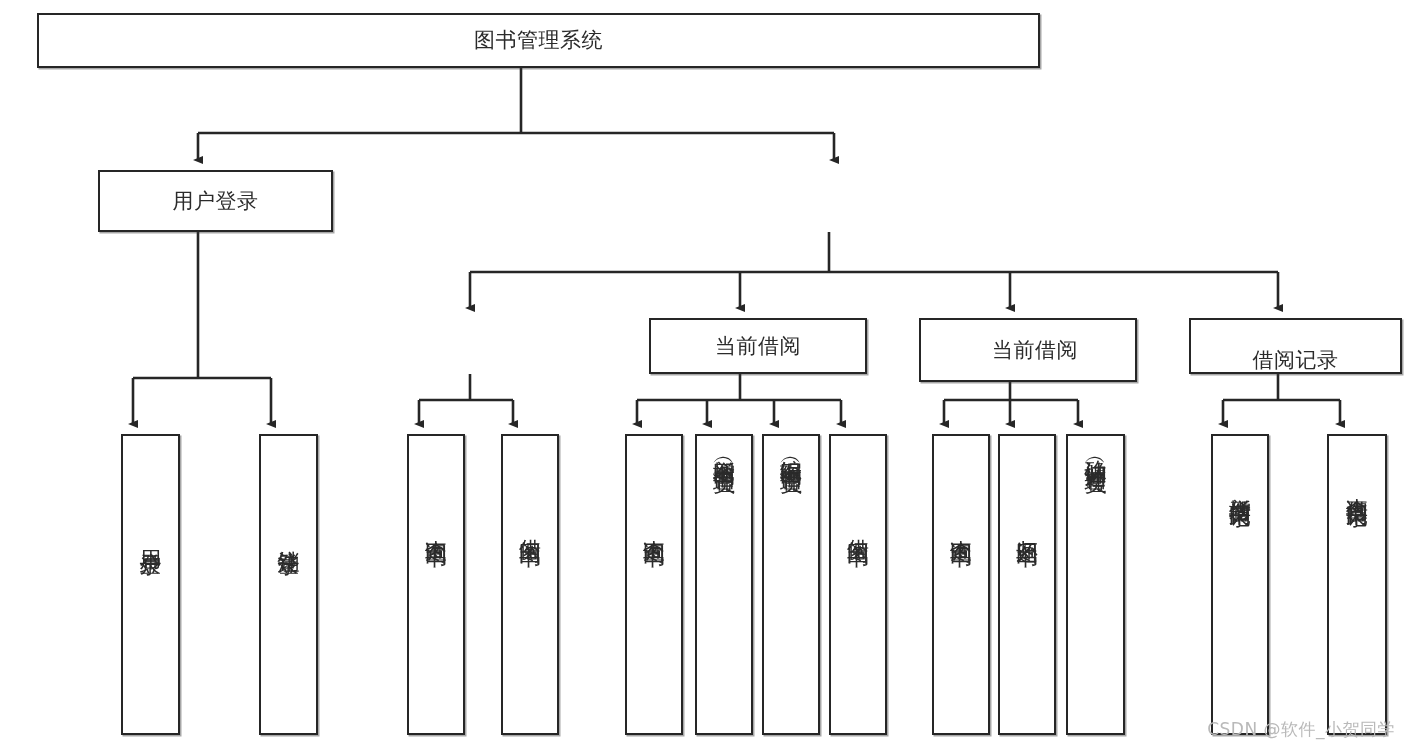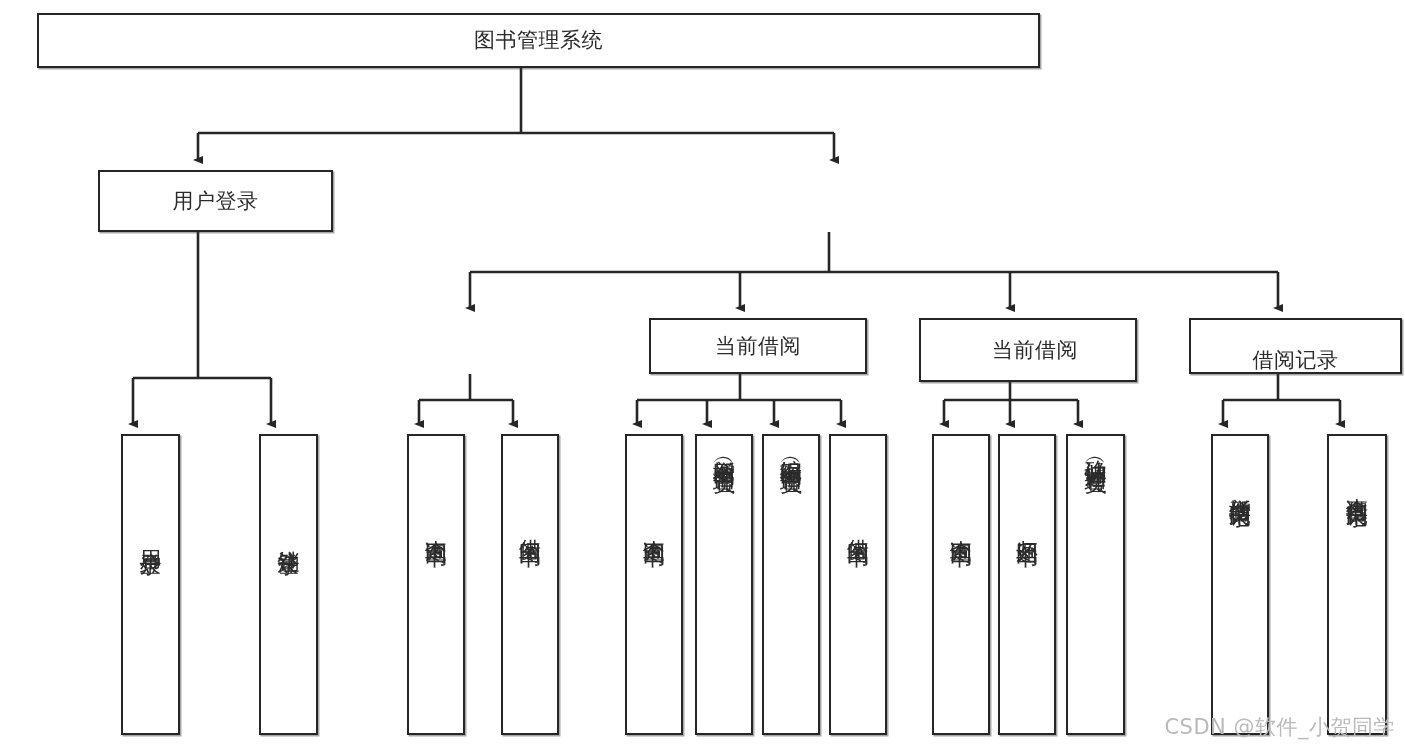--- a/index.html
+++ b/index.html
@@ -57,21 +57,21 @@
     writing-mode: vertical-rl;
     text-orientation: upright;
     font-size: 22px;
     letter-spacing: 2px;
     line-height: 1;
   }
   #watermark {
     position: absolute;
     right: 10px;
     bottom: 6px;
-    font-size: 21px;
+    font-size: 17px;
     color: #b9b9b9;
     letter-spacing: 0.5px;
     white-space: nowrap;
   }
 </style>
 </head>
 <body>
 
 <div id="diagram-root">
 

